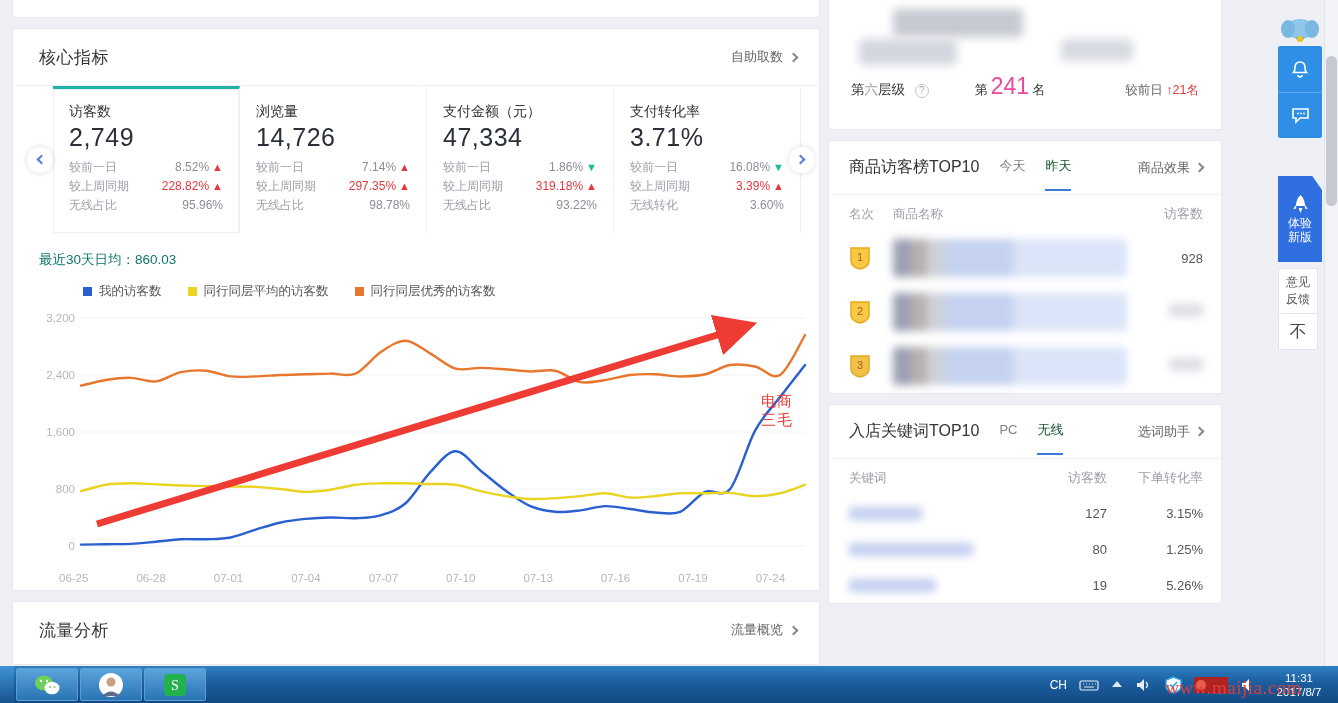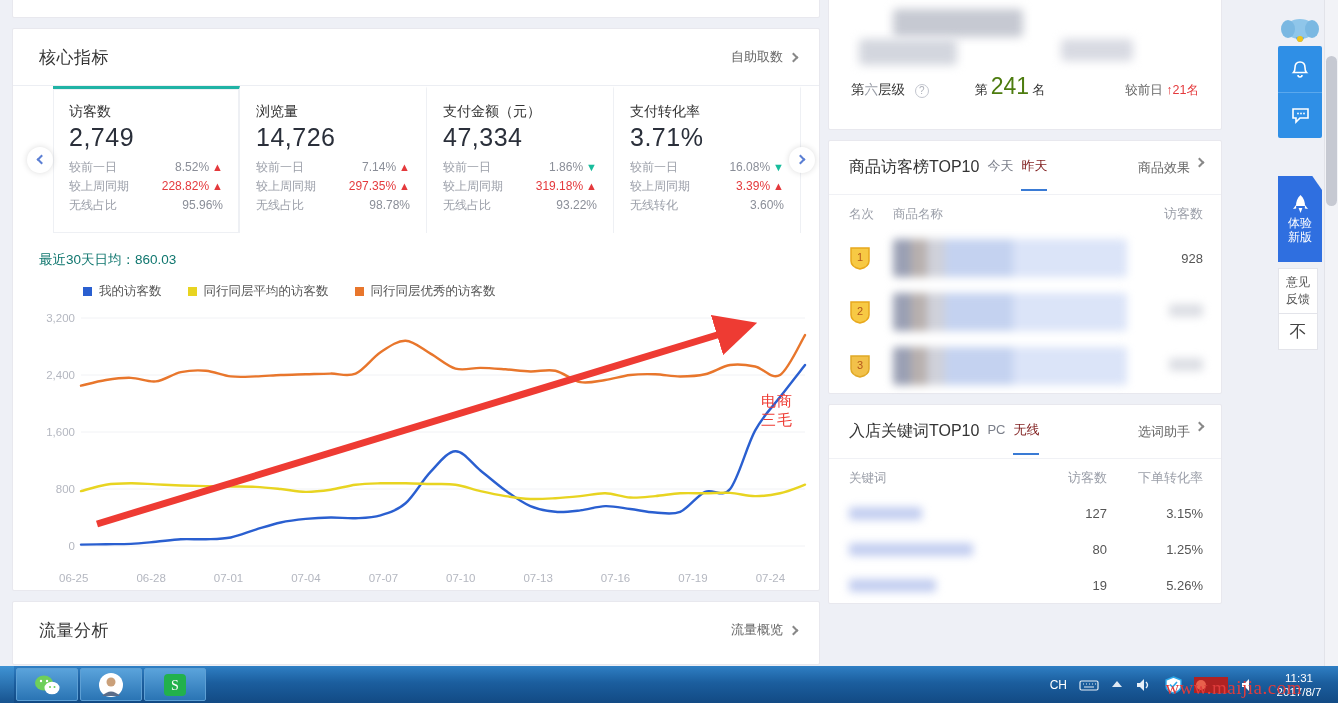--- a/index.html
+++ b/index.html
@@ -70,31 +70,31 @@
   .blur-box { filter: blur(5px); border-radius: 4px; }
   .b1 { position: absolute; left: 64px; top: 78px; width: 130px; height: 28px; background: #c6c9d2; }
   .b2 { position: absolute; left: 30px; top: 108px; width: 98px; height: 26px; background: #d3d6de; }
   .b3 { position: absolute; left: 232px; top: 108px; width: 72px; height: 22px; background: #d8dae2; }
   .tierrow { position: absolute; left: 22px; top: 142px; right: 22px; display: flex; align-items: baseline; }
   .tier { font-size: 13.5px; color: #333; }
   .tier .gray { color: #9a9ea8; }
   .qmark { display: inline-block; width: 14px; height: 14px; border: 1px solid #c3c6cf; border-radius: 50%;
     color: #aeb1ba; font-size: 10px; line-height: 12px; text-align: center; margin-left: 6px; cursor: pointer; }
   .rank { margin-left: 46px; font-size: 13px; color: #333; }
-  .rank b { color: #4d7c0f; font-size: 23px; font-weight: 400; padding: 0 3px; }
+  .rank b { color: #ec4899; font-size: 23px; font-weight: 400; padding: 0 3px; }
   .deltar { margin-left: auto; font-size: 12.5px; color: #666; }
   .deltar .up { color: #e4393c; }
 
-  .rhead { height: 54px; display: flex; align-items: center; padding: 0 18px 0 20px; gap: 8px;
+  .rhead { height: 54px; display: flex; align-items: center; padding: 0 18px 0 20px; gap: 20px;
     border-bottom: 1px solid #f0f1f5; }
   .rtitle { font-size: 16px; color: #333; }
   .rtab { font-size: 13px; color: #7b7f8a; cursor: pointer; position: relative; padding-bottom: 4px; }
-  .rtab.on { color: #7f1d1d; font-family: Liberation Serif, serif; }
+  .rtab.on { color: #14532d; font-family: Liberation Serif, serif; }
   .rtab.on::after { content: ""; position: absolute; left: 0; right: 0; bottom: -12px; height: 2px; background: #3a7bd5; }
-  .rlink { margin-left: auto; font-size: 13px; color: #666; display: flex; align-items: flex-start; gap: 6px; cursor: pointer; }
+  .rlink { margin-left: auto; font-size: 13px; color: #666; display: flex; align-items: center; gap: 6px; cursor: pointer; }
 
   .thead { display: flex; align-items: center; padding: 10px 18px 8px 20px; font-size: 12.5px; color: #9a9ea8; }
   .trow { display: flex; align-items: center; padding: 6px 18px 6px 20px; height: 54px; }
   .c-rank { width: 44px; }
   .c-name { flex: 1; }
   .c-num { width: 76px; text-align: right; font-size: 13px; color: #555; }
   .c-num2 { width: 96px; text-align: right; font-size: 13px; color: #555; }
   .badge { width: 22px; height: 25px; position: relative; }
   .badge svg { display: block; }
   .pblur { filter: blur(4px); height: 38px; border-radius: 3px; }

